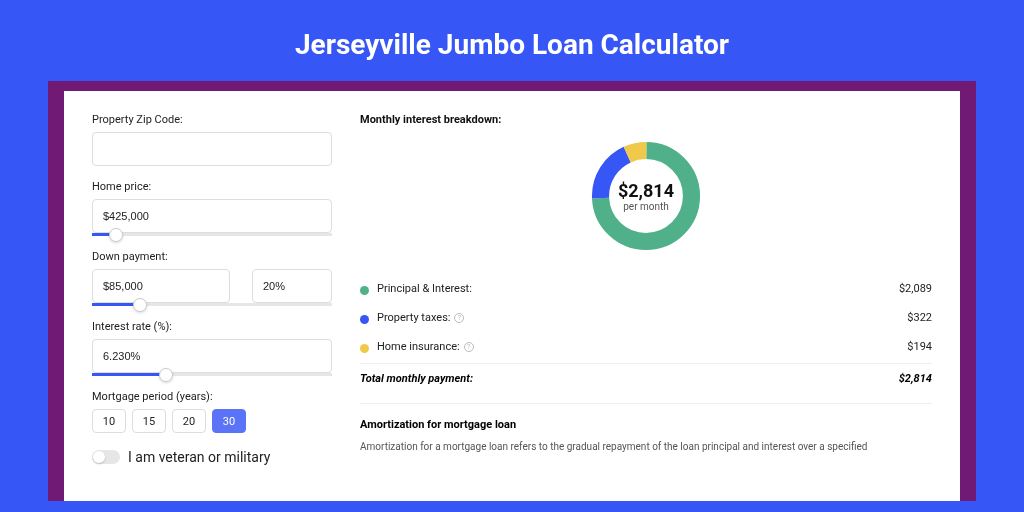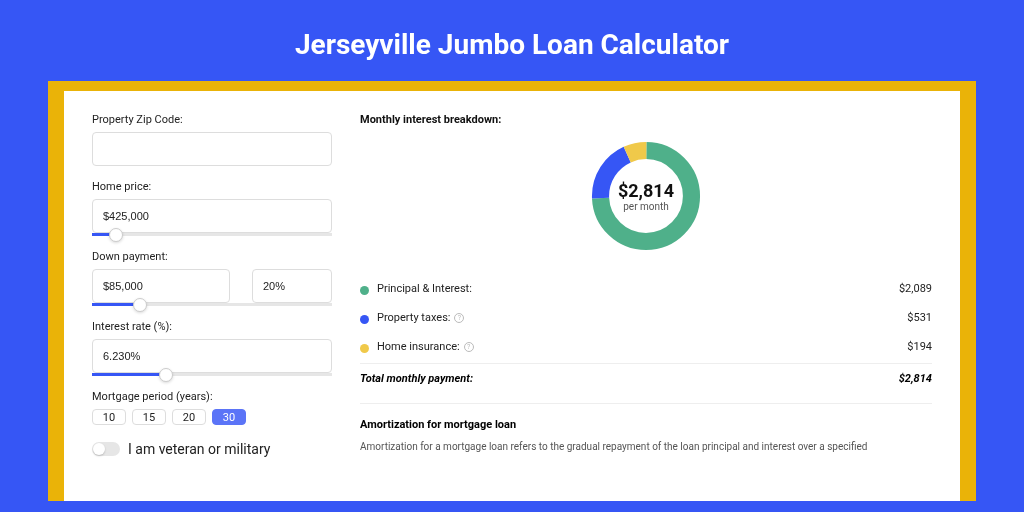--- a/index.html
+++ b/index.html
@@ -11,21 +11,21 @@
     overflow: hidden;
   }
   .page-title {
     color: #fff;
     font-size: 28px;
     font-weight: 700;
     text-align: center;
     padding: 28px 0 20px;
   }
   .dark-strip {
-    background: #eab308;
+    background: #701a75;
     height: 420px;
     margin: 0 48px;
     padding-top: 10px;
   }
   .card {
     background: #fff;
     margin: 0 16px;
     height: 410px;
     display: flex;
     padding: 22px 28px 0;
@@ -69,21 +69,21 @@
     border: 1px solid #ccc;
     border-radius: 50%;
     transform: translate(-50%, -50%);
     box-shadow: 0 1px 3px rgba(0,0,0,0.15);
   }
   .row2 { display: flex; gap: 22px; }
   .row2 .text-input:first-child { flex: 2; }
   .row2 .text-input:last-child { flex: 1; }
   .period-row { display: flex; gap: 6px; }
   .period-btn {
-    width: 34px; height: 16px;
+    width: 34px; height: 24px;
     border: 1px solid #ddd;
     border-radius: 4px;
     background: #fff;
     font-size: 11px;
     color: #222;
     display: flex;
     align-items: center;
     justify-content: center;
     cursor: pointer;
   }
@@ -261,21 +261,21 @@
         <span class="legend-dot dot-green"></span>
         <span class="legend-label">Principal &amp; Interest:</span>
         <span class="legend-value">$2,089</span>
       </div>
       <div class="legend-row">
         <span class="legend-dot dot-blue"></span>
         <span class="legend-label">
           <span>Property taxes:</span>
           <span class="info-icon">?</span>
         </span>
-        <span class="legend-value">$531</span>
+        <span class="legend-value">$322</span>
       </div>
       <div class="legend-row">
         <span class="legend-dot dot-yellow"></span>
         <span class="legend-label">
           <span>Home insurance:</span>
           <span class="info-icon">?</span>
         </span>
         <span class="legend-value">$194</span>
       </div>
 

